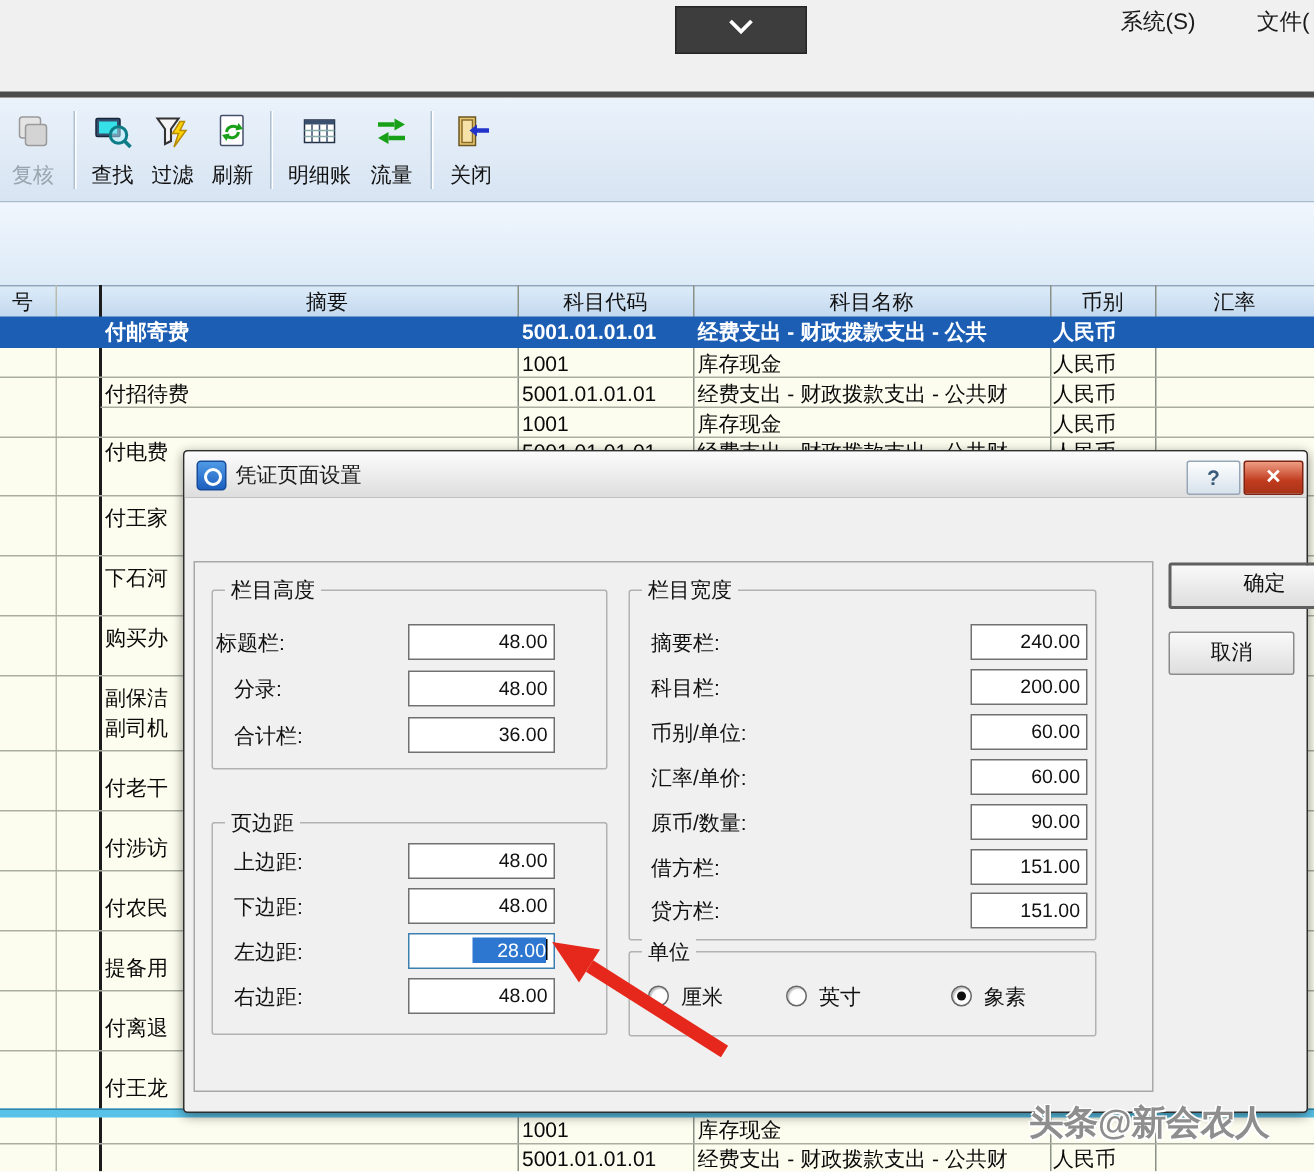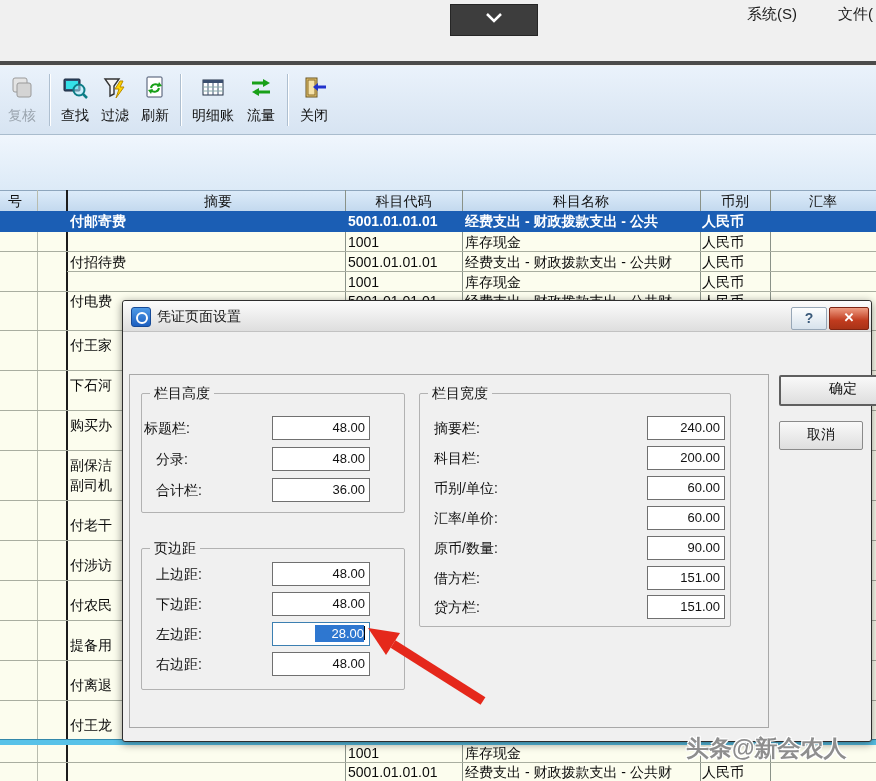--- a/index.html
+++ b/index.html
@@ -321,20 +321,29 @@
       <div class="flbl" style="left:14px;top:116px;">汇率/单价:</div>
       <div class="tbox" style="left:227px;top:112px;width:72px;">60.00</div>
       <div class="flbl" style="left:14px;top:146px;">原币/数量:</div>
       <div class="tbox" style="left:227px;top:142px;width:72px;">90.00</div>
       <div class="flbl" style="left:14px;top:176px;">借方栏:</div>
       <div class="tbox" style="left:227px;top:172px;width:72px;">151.00</div>
       <div class="flbl" style="left:14px;top:205px;">贷方栏:</div>
       <div class="tbox" style="left:227px;top:201px;width:72px;">151.00</div>
     </div>
 
+    <div class="group" style="left:296px;top:333px;width:310px;height:55px;">
+      <div class="legend">单位</div>
+      <div class="radio" style="left:12px;top:22px;"></div>
+      <div class="rlbl" style="left:34px;top:21px;">厘米</div>
+      <div class="radio" style="left:104px;top:22px;"></div>
+      <div class="rlbl" style="left:126px;top:21px;">英寸</div>
+      <div class="radio sel" style="left:214px;top:22px;"></div>
+      <div class="rlbl" style="left:236px;top:21px;">象素</div>
+    </div>
 
     <div class="dbtn default" style="top:74px;padding-left:21px;">确定</div>
     <div class="dbtn" style="top:120px;">取消</div>
   </div>
 
   <svg id="arrow-svg" width="150" height="105" viewBox="0 0 150 105">
     <line x1="128" y1="88" x2="38" y2="31" stroke="#e5281b" stroke-width="9"></line>
     <polygon points="13,15 45,20 31,42" fill="#e5281b"></polygon>
   </svg>
 

